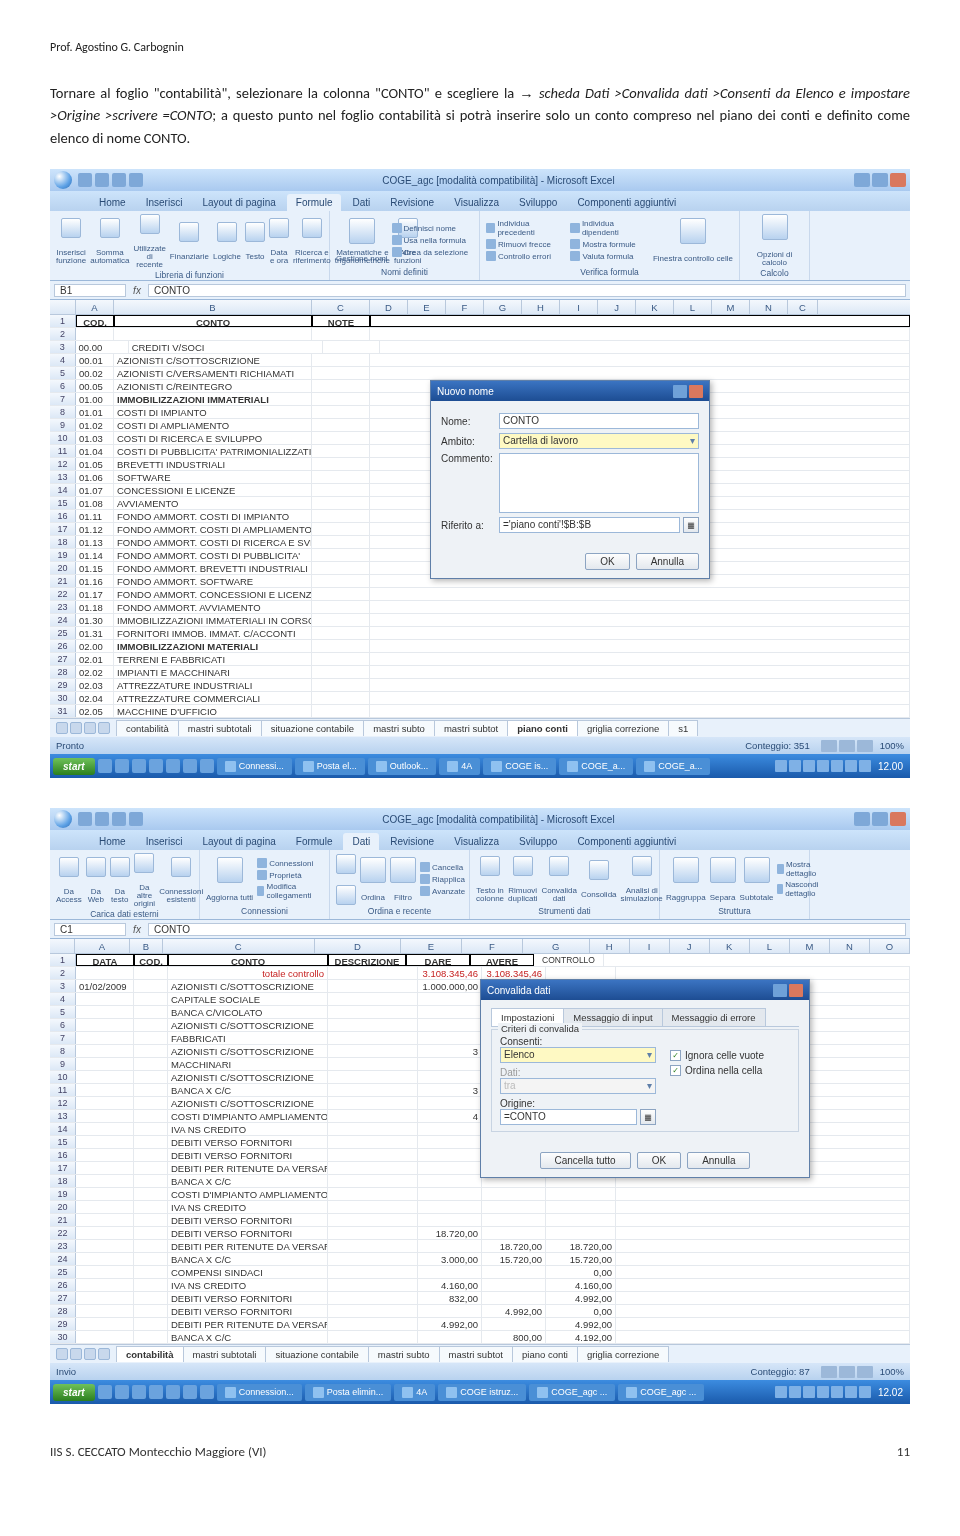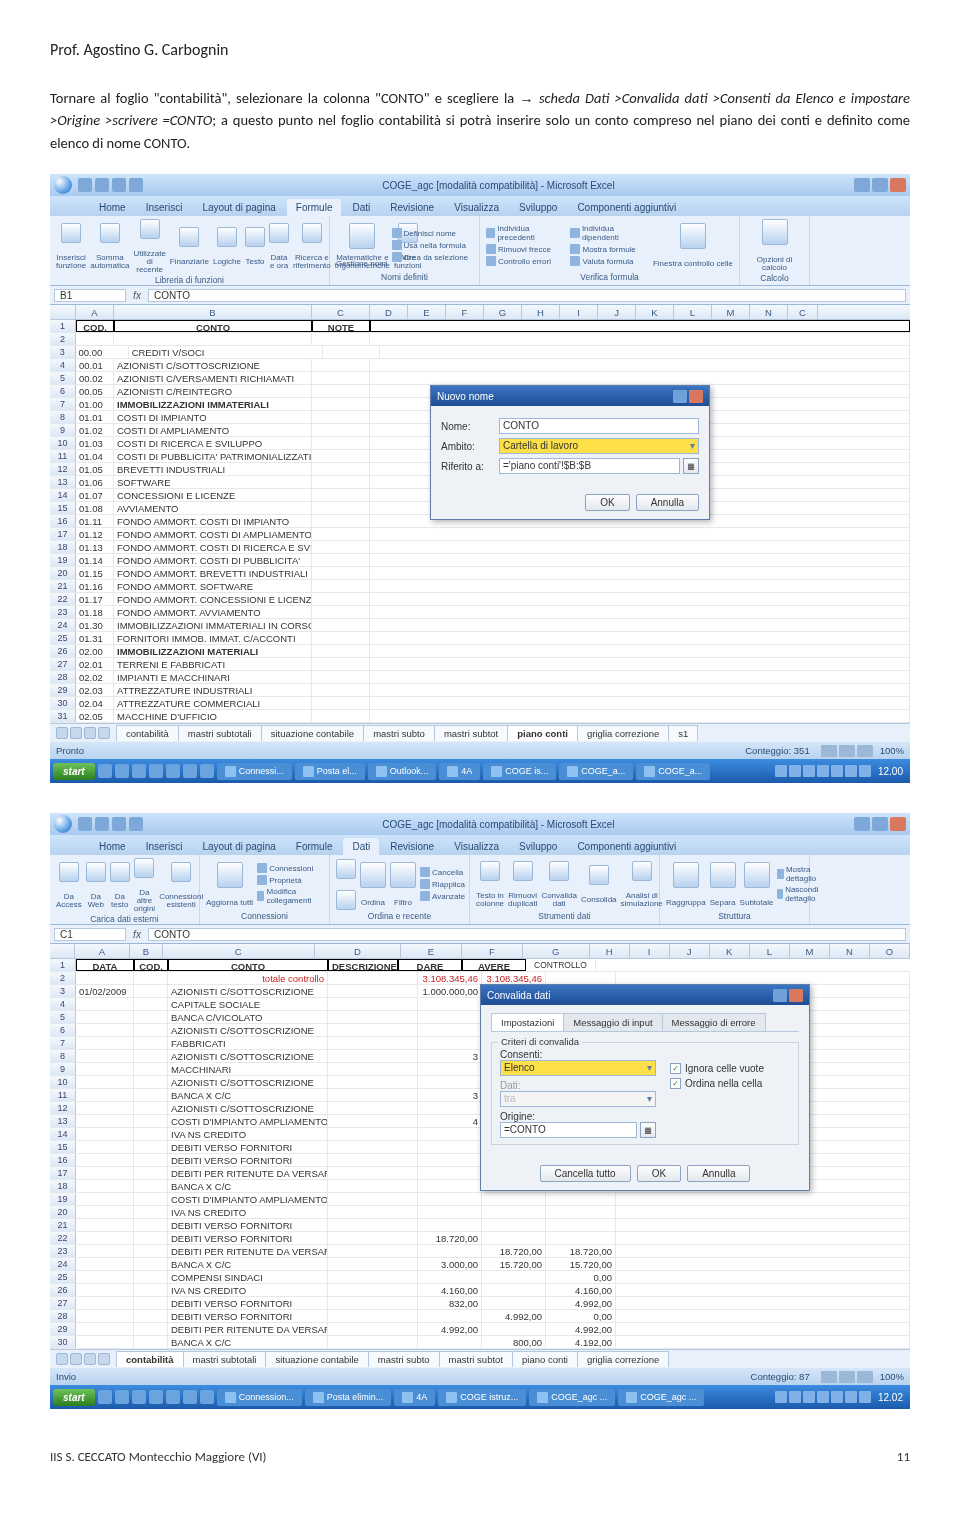--- a/index.html
+++ b/index.html
@@ -1,18 +1,18 @@
 <!DOCTYPE html>
 <html><head>
 <meta charset="utf-8">
 <style>
   * { box-sizing: border-box; margin: 0; padding: 0; }
   body { font-family: Calibri, Arial, sans-serif; background: #fff; width: 960px; }
   .page { padding: 40px 50px; }
-  .header-text { font-size: 16px; color: #222; margin-bottom: 28px; }
+  .header-text { font-size: 12px; color: #222; margin-bottom: 28px; }
   .body-text { font-size: 14.5px; line-height: 1.55; color: #222; text-align: justify; margin-bottom: 20px; }
   .em { font-style: italic; }
   .arrow { font-family: Arial; }
   .shot { width: 100%; border: none; margin: 8px 0 30px; }
   .win { width: 860px; font-family: Tahoma, Arial, sans-serif; font-size: 10px; color: #333; background: #c4d6ec; position: relative; }
   .titlebar { height: 22px; background: linear-gradient(#cde4fb,#a9c9ef); display: flex; align-items: center; padding: 0 4px; }
   .titlebar .orb { width: 18px; height: 18px; border-radius: 50%; background: radial-gradient(circle at 30% 30%, #fff, #5ea2e6 60%, #2a6bb4); margin-right: 6px; }
   .titlebar .qat { display: flex; gap: 3px; }
   .titlebar .qat span { width: 14px; height: 14px; background: #7ea8d8; border-radius: 2px; }
   .titlebar .ttl { flex: 1; text-align: center; font-size: 10px; color: #2a4b75; }
@@ -67,21 +67,21 @@
   .taskbar .clock { color: #fff; font-size: 10px; padding: 0 4px; }
   .dlg { position: absolute; background: #eef2f6; border: 1px solid #5f7fa8; box-shadow: 2px 2px 6px rgba(0,0,0,.3); font-size: 10px; }
   .dlg .dttl { height: 20px; background: linear-gradient(#3b74c2,#1d4d93); color: #fff; padding: 0 6px; display: flex; align-items: center; justify-content: space-between; }
   .dlg .dttl .db { display: flex; gap: 2px; }
   .dlg .dttl .db span { width: 14px; height: 13px; background: #6fa1d8; border-radius: 1px; }
   .dlg .dttl .db span:last-child { background: #d9785e; }
   .dlg .body { padding: 8px 10px; }
   .dlg .frow { display: flex; align-items: center; margin: 4px 0; }
   .dlg .flbl { width: 58px; }
   .dlg .inp { flex: 1; background: #fff; border: 1px solid #9cb8d9; padding: 1px 3px; height: 16px; }
-  .dlg .sel { flex: 1; background: #fde047; border: 1px solid #9cb8d9; padding: 1px 3px; height: 16px; display: flex; justify-content: space-between; }
+  .dlg .sel { flex: 1; background: #fef9c3; border: 1px solid #9cb8d9; padding: 1px 3px; height: 16px; display: flex; justify-content: space-between; }
   .dlg .sel .ar { color: #5f7fa8; }
   .dlg .ta { flex: 1; background: #fff; border: 1px solid #9cb8d9; height: 60px; }
   .dlg .btns { display: flex; justify-content: flex-end; gap: 6px; padding: 8px 10px; }
   .dlg .btn { padding: 2px 14px; background: linear-gradient(#fdfdfd,#e3e8ee); border: 1px solid #8ca4c2; border-radius: 2px; font-size: 10px; }
   .dlg .ibtn { width: 16px; height: 16px; background: linear-gradient(#fdfdfd,#e3e8ee); border: 1px solid #8ca4c2; margin-left: 3px; display: inline-flex; align-items: center; justify-content: center; font-size: 8px; }
   .dlg .tabrow { display: flex; border-bottom: 1px solid #b8c8dc; }
   .dlg .tabrow .t { padding: 3px 9px; background: #e3e8ee; border: 1px solid #b8c8dc; border-bottom: none; margin-right: -1px; font-size: 9.5px; }
   .dlg .tabrow .t.act { background: #fff; }
   .dlg .gp { border: 1px solid #c8d4e2; padding: 6px 8px; margin: 4px 0; position: relative; }
   .dlg .gp .gt { position: absolute; top: -7px; left: 6px; background: #eef2f6; padding: 0 3px; font-size: 9.5px; }
@@ -472,20 +472,24 @@
                 <div class="flbl">Nome:</div>
                 <div class="inp">CONTO</div>
               </div>
             <div class="frow">
                 <div class="flbl">Ambito:</div>
                 <div class="sel">
                   <span>Cartella di lavoro</span>
                   <span class="ar">▾</span>
                 </div>
               </div>
+            <div class="frow" style="align-items:flex-start">
+                <div class="flbl">Commento:</div>
+                <div class="ta"></div>
+              </div>
             <div class="frow">
                 <div class="flbl">Riferito a:</div>
                 <div class="inp">='piano conti'!$B:$B</div>
                 <div class="ibtn">▦</div>
               </div>
           </div>
           <div class="btns">
             <div class="btn">OK</div>
             <div class="btn">Annulla</div>
           </div>
@@ -709,21 +713,21 @@
             <span style="width: 42px;">M</span>
             <span style="width: 42px;">N</span>
             <span style="width: 42px;">O</span>
           </div>
         <div class="rows" id="rows2">
           <div class="row head">
             <div class="rh">1</div>
             <div class="c" style="width:58px">DATA</div>
             <div class="c" style="width:34px">COD.</div>
             <div class="c" style="width:160px">CONTO</div>
-            <div class="c" style="width:70px">DESCRIZIONE</div>
+            <div class="c" style="width:78px">DESCRIZIONE</div>
             <div class="c" style="width:64px">DARE</div>
             <div class="c" style="width:64px">AVERE</div>
             <div class="c" style="width:70px;font-weight:normal;font-size:8.5px;border:none;border-right:1px solid #e5e9ee">CONTROLLO</div>
             <div class="c" style="width:294px;border:none"></div>
           </div>
         <div class="row">
               <div class="rh">2</div>
               <div class="c" style="width:58px"></div>
               <div class="c" style="width:34px"></div>
               <div class="c red" style="width:160px;text-align:right">totale controllo</div>
@@ -1050,21 +1054,21 @@
                 <span></span>
                 <span></span>
               </div>
           </div>
           <div class="body">
             <div class="tabrow">
               <div class="t act">Impostazioni</div>
               <div class="t">Messaggio di input</div>
               <div class="t">Messaggio di errore</div>
             </div>
-            <div class="gp" style="margin-top:10px">
+            <div class="gp" style="margin-top:2px">
               <div class="gt">Criteri di convalida</div>
               <div style="display:flex;gap:14px">
                 <div style="flex:1">
                   <div>Consenti:</div>
                   <div class="sel">
                       <span>Elenco</span>
                       <span class="ar">▾</span>
                     </div>
                   <div style="margin-top:4px;color:#999">Dati:</div>
                   <div class="sel" style="color:#bbb;background:#f4f4f4">

